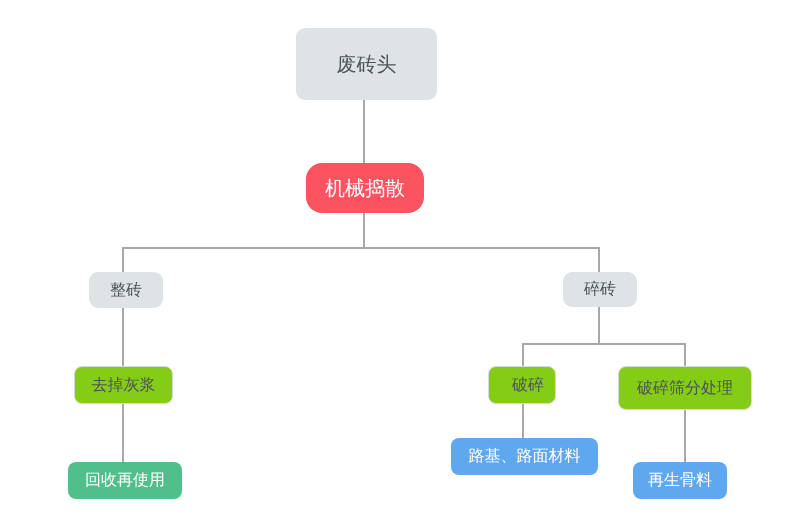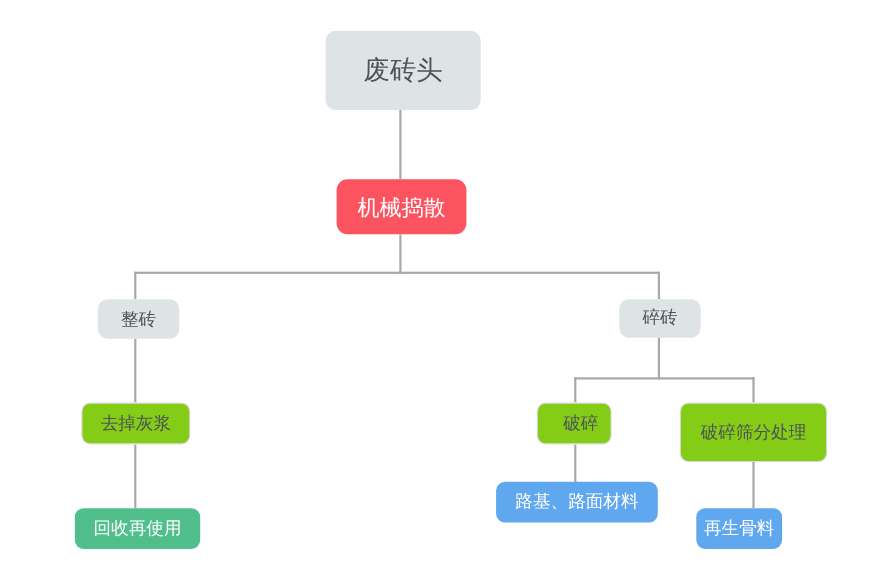--- a/index.html
+++ b/index.html
@@ -70,53 +70,53 @@
   <div class="edge edge--v" style="left:598px; top:247px; height:25px;"></div>
   <div class="edge edge--v" style="left:122px; top:308px; height:58px;"></div>
   <div class="edge edge--v" style="left:122px; top:404px; height:58px;"></div>
   <div class="edge edge--v" style="left:598px; top:307px; height:38px;"></div>
   <div class="edge edge--h" style="left:522px; top:343px; width:164px;"></div>
   <div class="edge edge--v" style="left:522px; top:343px; height:23px;"></div>
   <div class="edge edge--v" style="left:684px; top:343px; height:23px;"></div>
   <div class="edge edge--v" style="left:522px; top:404px; height:58px;"></div>
   <div class="edge edge--v" style="left:684px; top:404px; height:58px;"></div>
 
-  <div class="node node--gray" style="left:296px; top:28px; width:141px; height:72px; font-size:24px;">
+  <div class="node node--gray" style="left:296px; top:28px; width:141px; height:72px; font-size:20px;">
     <span>废砖头</span>
   </div>
 
-  <div class="node node--red" style="left:306px; top:163px; width:118px; height:50px; font-size:20px;">
+  <div class="node node--red" style="left:306px; top:163px; width:118px; height:50px; font-size:20px;border-radius:16px;">
     <span>机械捣散</span>
   </div>
 
   <div class="node node--gray" style="left:89px; top:272px; width:74px; height:36px; font-size:16px;">
     <span>整砖</span>
   </div>
 
   <div class="node node--gray" style="left:563px; top:272px; width:74px; height:35px; font-size:16px;">
     <span>碎砖</span>
   </div>
 
   <div class="node node--white" style="left:74px; top:366px; width:99px; height:38px; font-size:16px;">
     <span>去掉灰浆</span>
   </div>
 
   <div class="node node--white" style="left:488px; top:366px; width:68px; height:38px; font-size:16px;padding-left:12px;">
     <span>破碎</span>
   </div>
 
-  <div class="node node--white" style="left:618px; top:366px; width:134px; height:54px; font-size:16px;">
+  <div class="node node--white" style="left:618px; top:366px; width:134px; height:44px; font-size:16px;">
     <span>破碎筛分处理</span>
   </div>
 
   <div class="node node--green" style="left:68px; top:462px; width:114px; height:37px; font-size:16px;">
     <span>回收再使用</span>
   </div>
 
   <div class="node node--blue" style="left:451px; top:438px; width:147px; height:37px; font-size:16px;">
     <span>路基、路面材料</span>
   </div>
 
-  <div class="node node--blue" style="left:633px; top:462px; width:78px; height:37px; font-size:16px;text-align:center;">
+  <div class="node node--blue" style="left:633px; top:462px; width:94px; height:37px; font-size:16px;text-align:center;">
     <span>再生骨料</span>
   </div>
 
 </div>
 
 </body></html>

